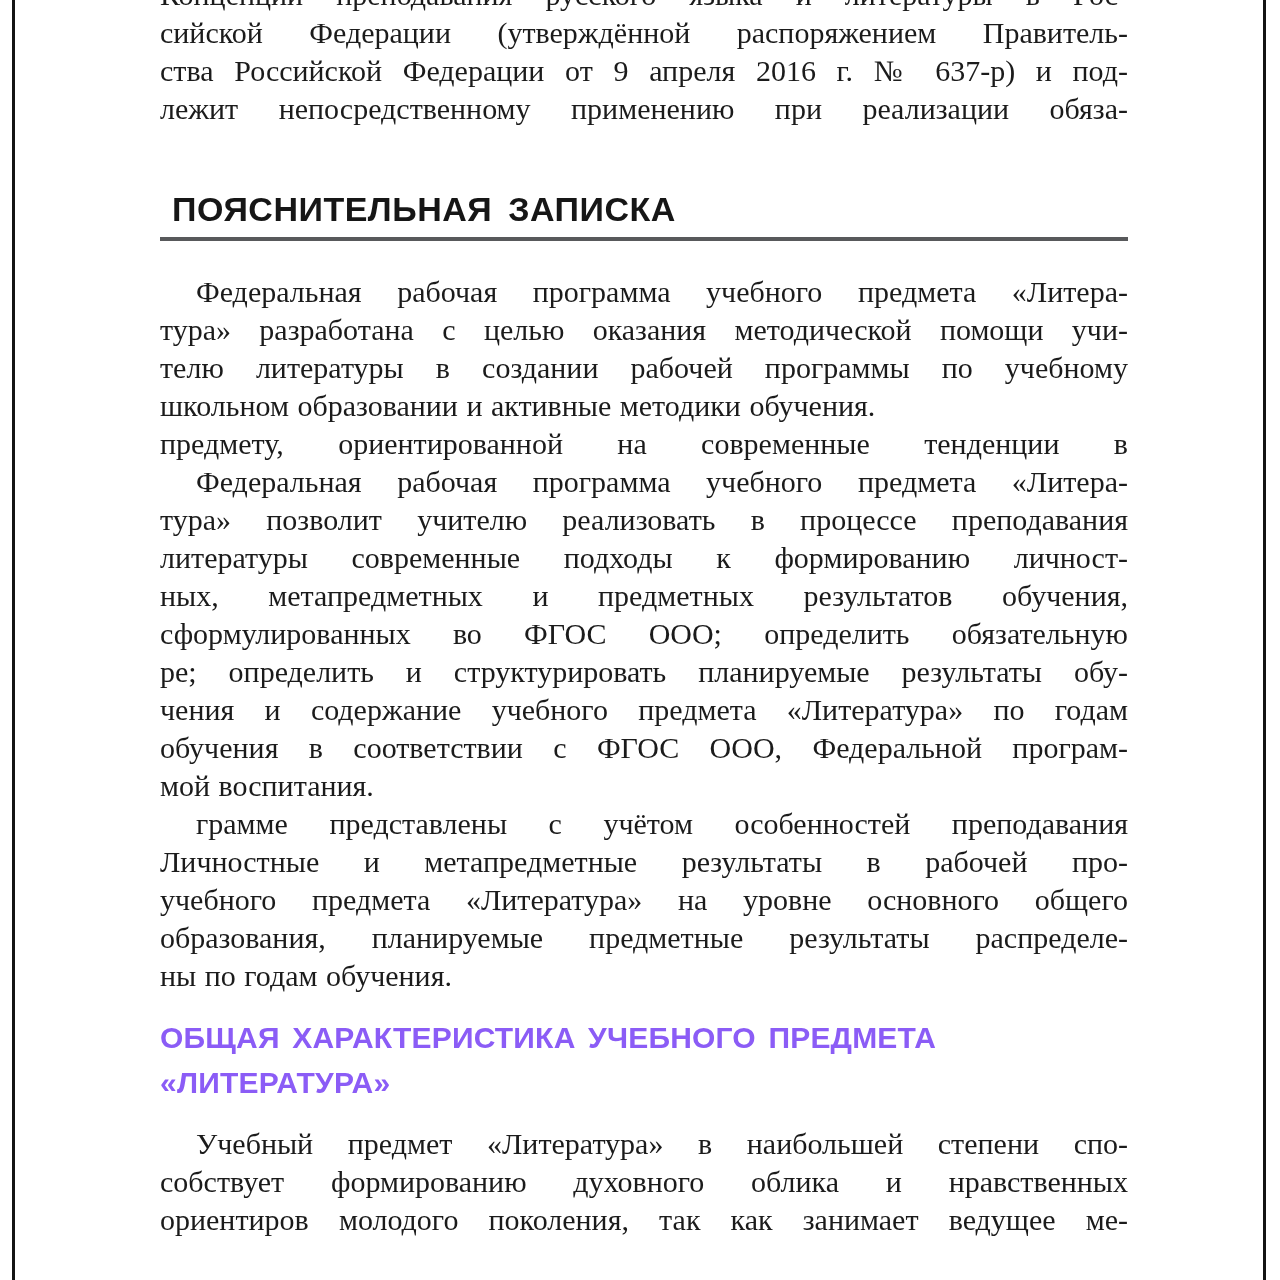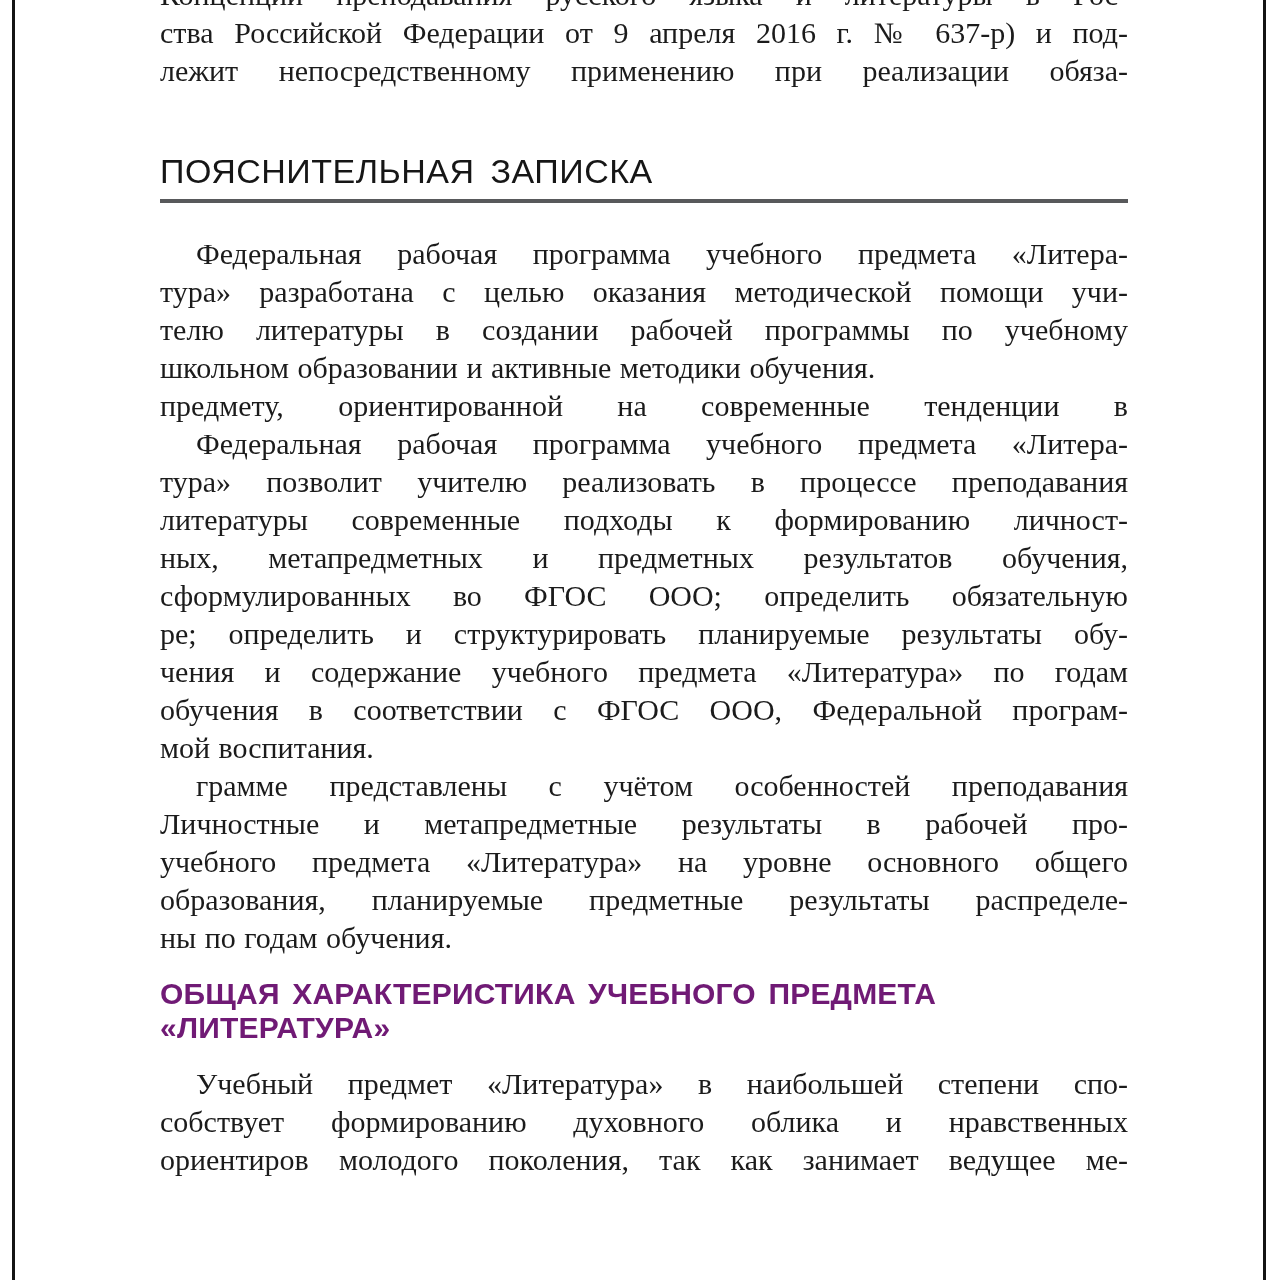--- a/index.html
+++ b/index.html
@@ -55,57 +55,58 @@
     text-indent: 36px;
   }
   .para.frag {
     margin-top: -24px; 
   }
   .para.after-rule { margin-top: 32px; }
   .para.after-subheading { margin-top: 20px; }
 
   h1.section-heading {
     font-family: "Liberation Sans", "DejaVu Sans", sans-serif;
-    font-weight: normal;
+    font-weight: bold;
     font-size: 34px;
     line-height: 38px;
     letter-spacing: 0.5px;
     word-spacing: 6px;
     color: #161616;
-    margin: 62px 0 0 0;
+    margin: 62px 0 0 12px;
   }
   hr.heading-rule {
     border: none;
     height: 4px;
     background: #58595b;
     margin: 9px 0 0 0;
     width: 100%;
   }
   h2.subsection-heading {
     font-family: "Liberation Sans", "DejaVu Sans", sans-serif;
     font-weight: bold;
     font-size: 30px;
-    line-height: 34px;
+    line-height: 45px;
     letter-spacing: 0.2px;
     word-spacing: 4px;
-    color: #701a75;
+    color: #8b5cf6;
     margin: 20px 0 0 0;
   }
 </style>
 </head>
 <body>
 
 <div class="page">
   <div class="edge-line left"></div>
   <div class="edge-line right"></div>
 
   <div class="content">
 
     <div class="para frag">
         <div class="line">Концепции преподавания русского языка и литературы в Рос-</div>
+        <div class="line">сийской Федерации (утверждённой распоряжением Правитель-</div>
         <div class="line">ства Российской Федерации от 9 апреля 2016 г. № 637-р) и под-</div>
         <div class="line">лежит непосредственному применению при реализации обяза-</div>
       </div>
 
     <h1 class="section-heading">ПОЯСНИТЕЛЬНАЯ ЗАПИСКА</h1>
 
     <hr class="heading-rule">
 
     <div class="para indent-first after-rule">
         <div class="line">Федеральная рабочая программа учебного предмета «Литера-</div>

